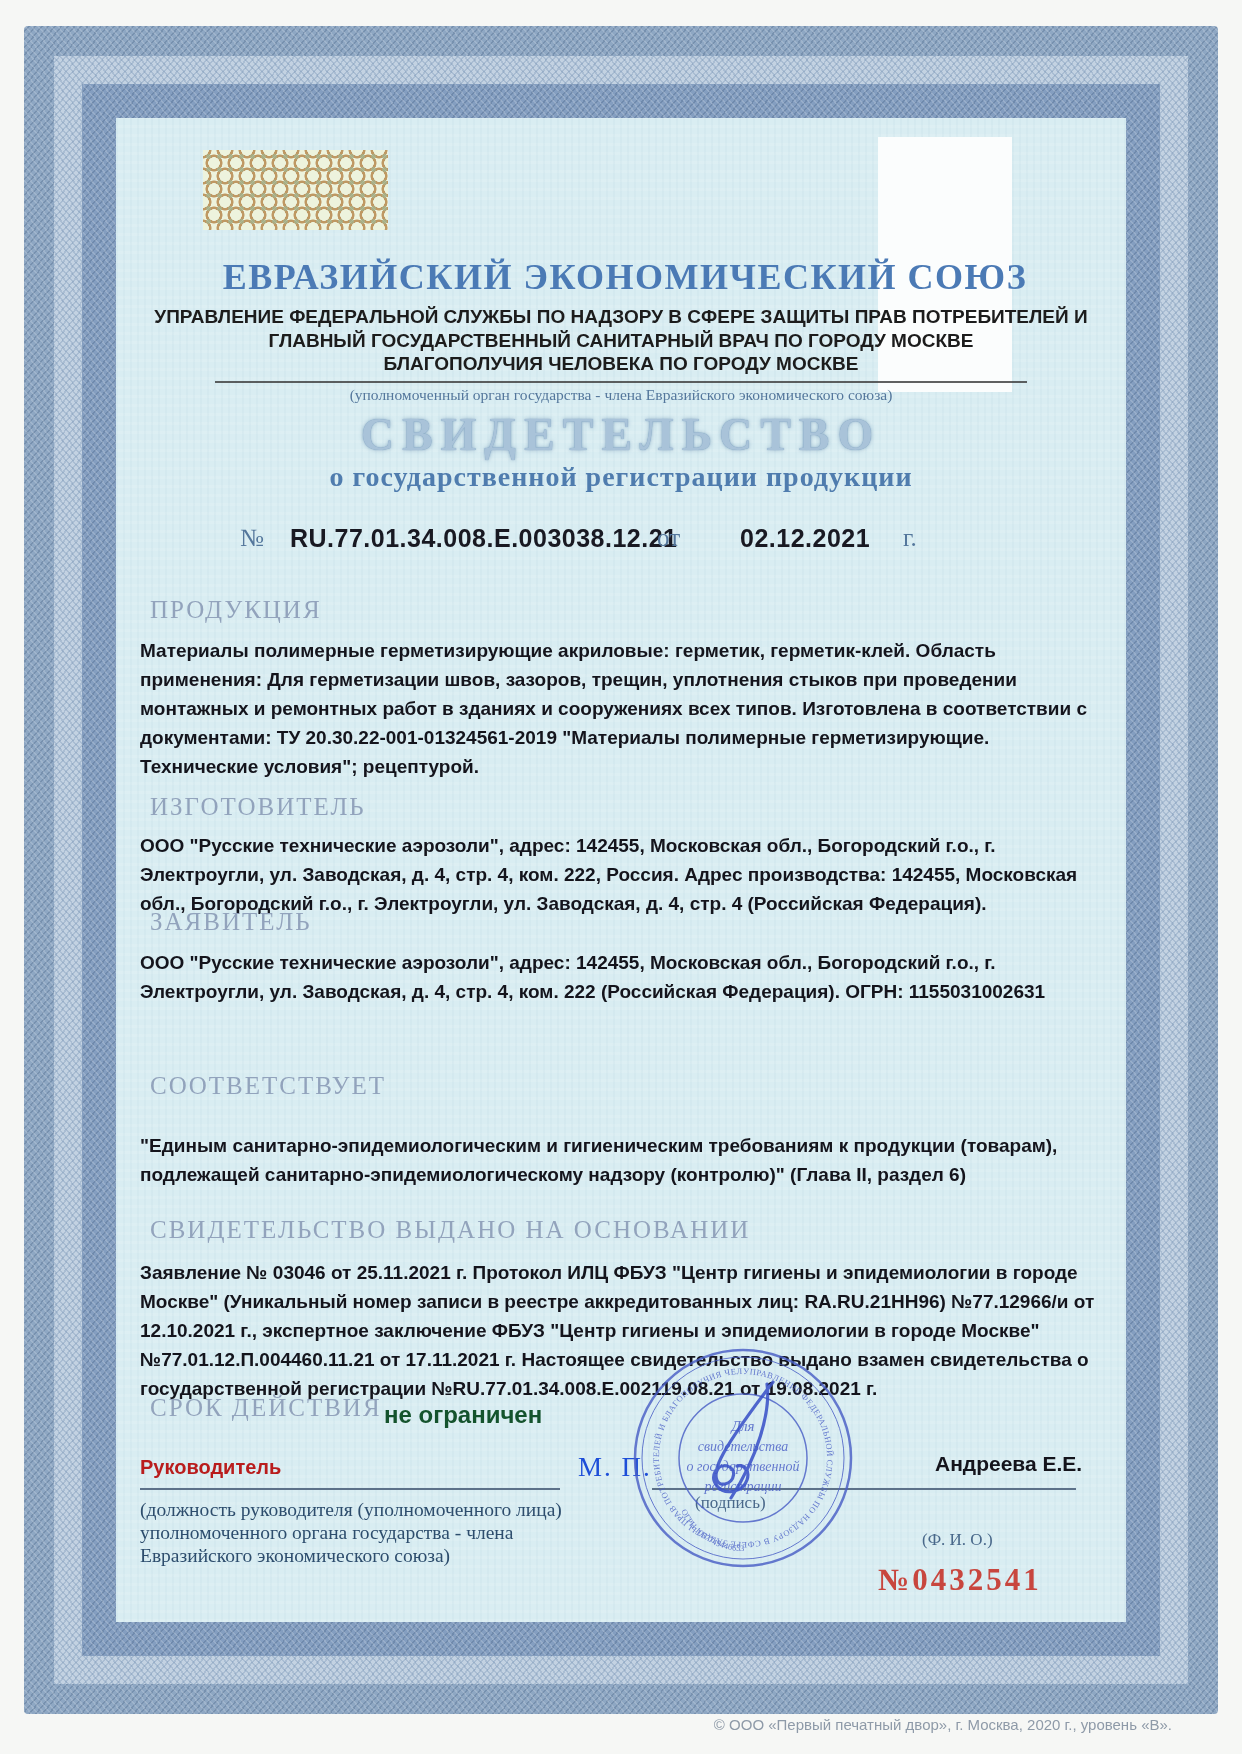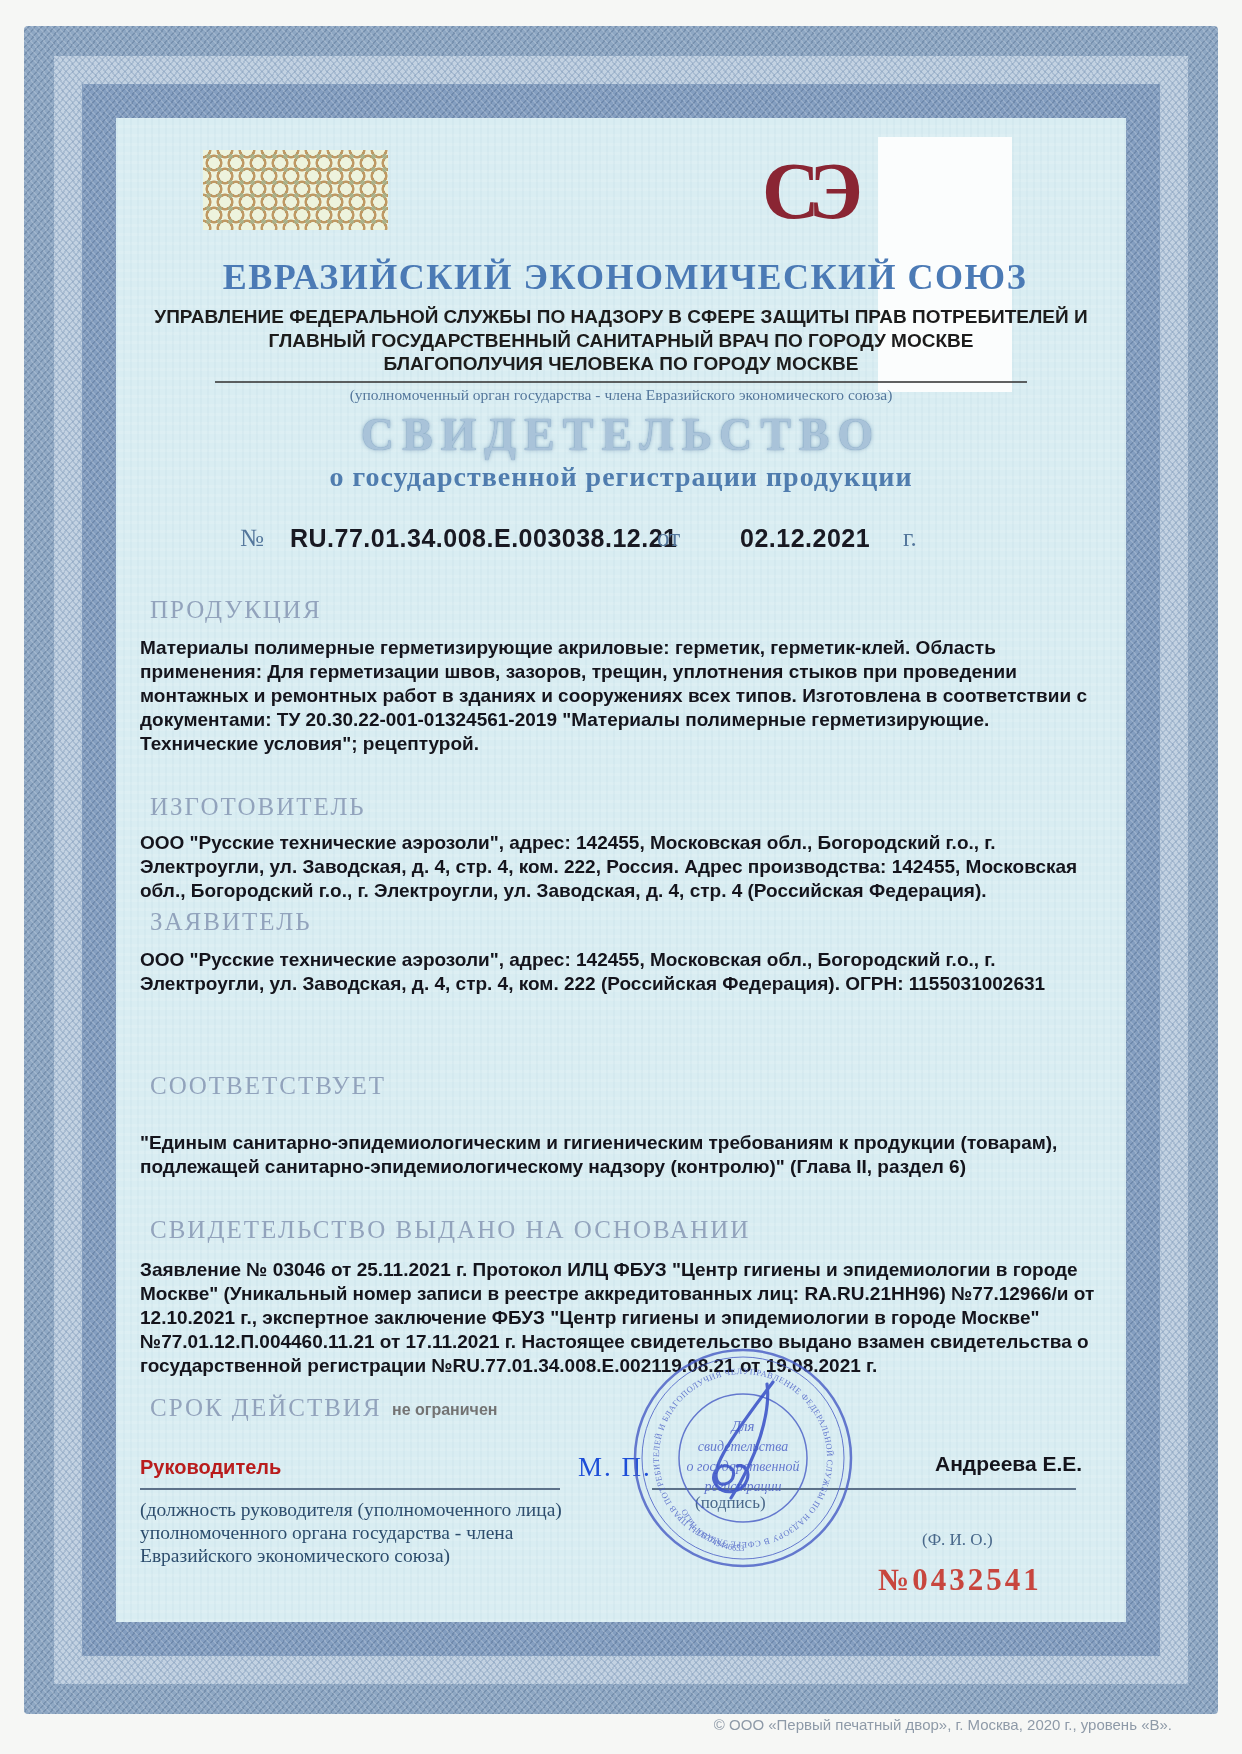--- a/index.html
+++ b/index.html
@@ -85,23 +85,23 @@
   
   .reg-serif{ font-family:"Liberation Serif", serif; font-size:25px; color:#54779c; top:524px; }
   .reg-bold{ font-size:25px; font-weight:bold; color:#191922; top:524px; letter-spacing:.5px; }
   
   .sec-head{
     font-family:"Liberation Serif", serif; font-size:25px;
     letter-spacing:2px; color:#92a3bc; left:150px;
   }
   .sec-text{
     left:140px; width:968px; font-size:19px; font-weight:bold;
-    line-height:24px; color:#14141c;
-  }
-  .validity-value{ left:392px; top:1401px; font-size:16px; font-weight:bold; color:#737373; }
+    line-height:29px; color:#14141c;
+  }
+  .validity-value{ left:384px; top:1401px; font-size:24px; font-weight:bold; color:#14532d; }
   
   .sig-label{ left:140px; top:1456px; font-size:20px; font-weight:bold; color:#b91c1c; }
   .sig-line{ height:0; border-bottom:2px solid #5c7189; top:1488px; }
   .mp{ left:578px; top:1452px; font-family:"Liberation Serif", serif; font-size:27px; color:#1d4ed8; letter-spacing:2px;}
   .sig-name{ left:935px; top:1452px; font-size:21px; font-weight:bold; color:#14141c; }
   .sig-caption{ font-family:"Liberation Serif", serif; font-size:17px; color:#49688a; }
   .role-note{
     left:140px; top:1498px; width:455px;
     font-family:"Liberation Serif", serif; font-size:19.5px; line-height:23px; color:#2d4d6d;
   }
@@ -116,21 +116,20 @@
 </style>
 </head>
 <body>
 
 <div class="page">
 
   <div class="band"></div>
   <div class="sheet"></div>
 
   <div class="abs ornament"></div>
-  <div class="abs logo-se">СЭ</div>
   <div class="abs whitebox"></div>
 
   <div class="abs union-title">ЕВРАЗИЙСКИЙ ЭКОНОМИЧЕСКИЙ СОЮЗ</div>
   <div class="abs authority">
     <div>УПРАВЛЕНИЕ ФЕДЕРАЛЬНОЙ СЛУЖБЫ ПО НАДЗОРУ В СФЕРЕ ЗАЩИТЫ ПРАВ ПОТРЕБИТЕЛЕЙ И</div>
     <div>ГЛАВНЫЙ ГОСУДАРСТВЕННЫЙ САНИТАРНЫЙ ВРАЧ ПО ГОРОДУ МОСКВЕ</div>
     <div>БЛАГОПОЛУЧИЯ ЧЕЛОВЕКА ПО ГОРОДУ МОСКВЕ</div>
   </div>
   <div class="abs rule"></div>
   <div class="abs auth-note">(уполномоченный орган государства - члена Евразийского экономического союза)</div>

